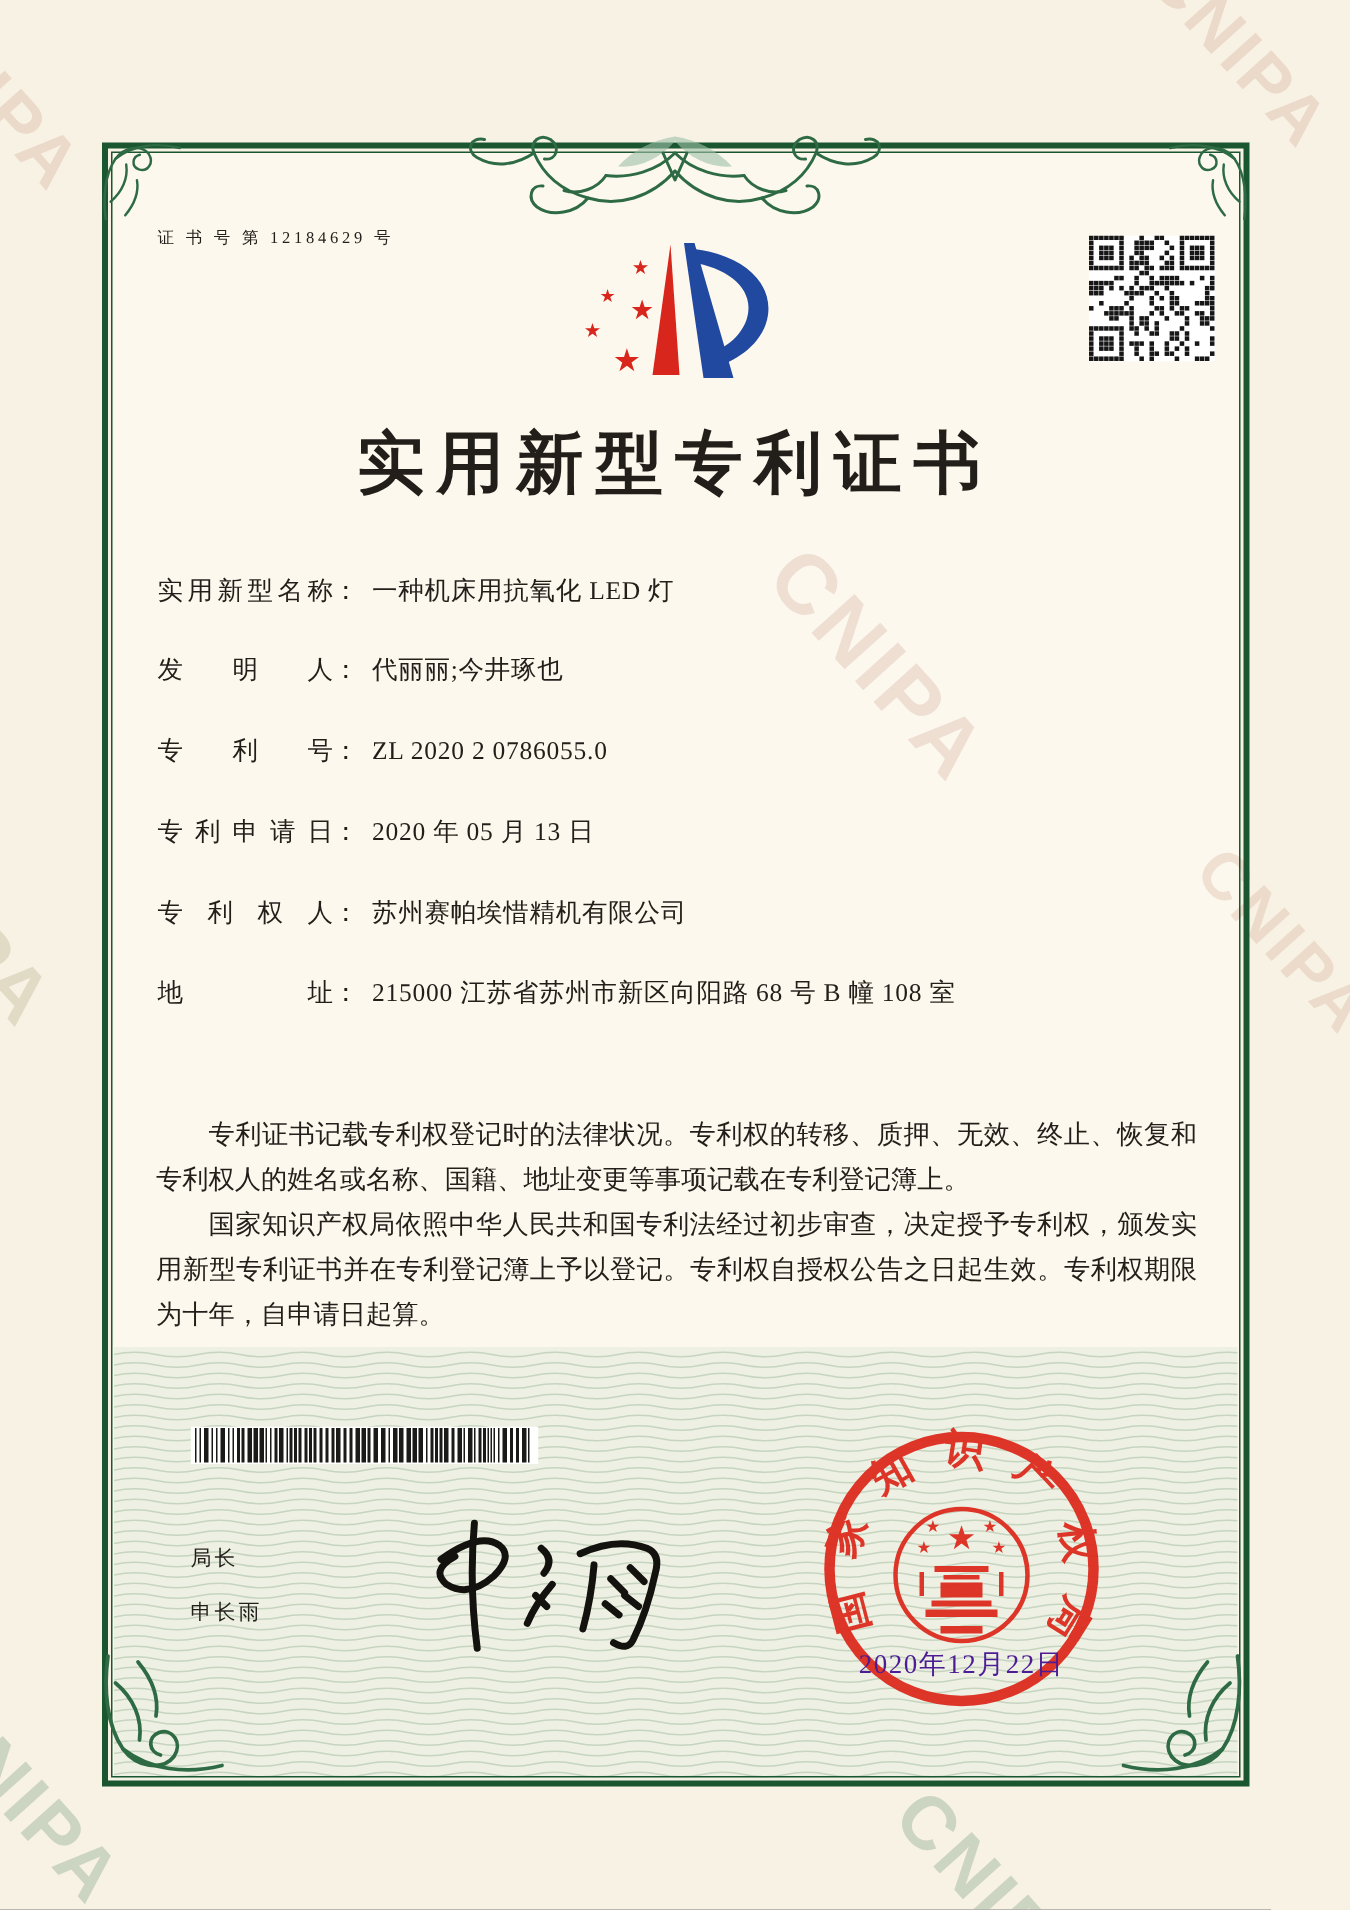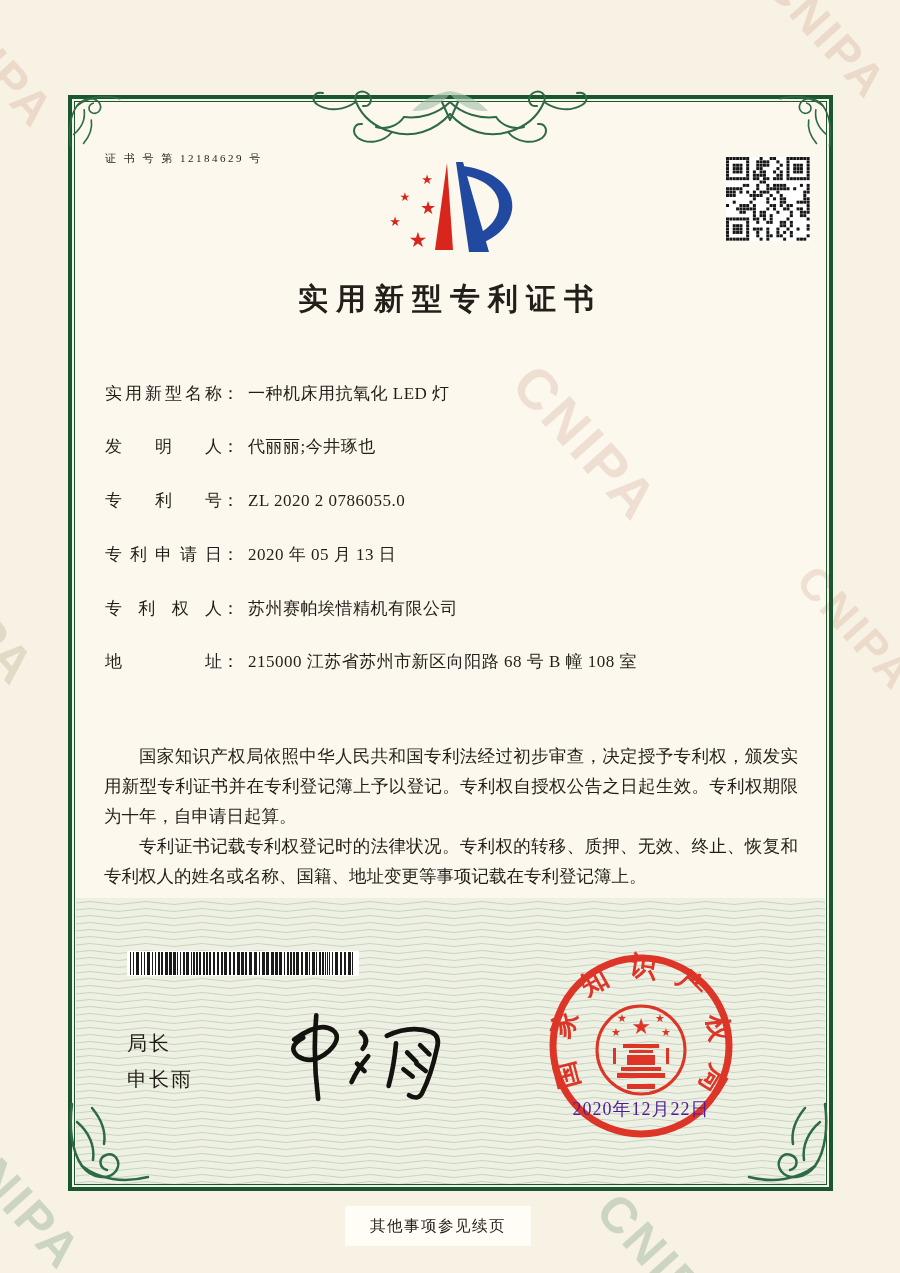--- a/index.html
+++ b/index.html
@@ -36,21 +36,21 @@
          font-weight:bold;letter-spacing:8px;z-index:5;}
   .frow{position:absolute;left:105px;width:700px;font-size:17px;z-index:5;white-space:nowrap;}
   .flabel{display:inline-block;width:117px;text-align:justify;text-align-last:justify;}
   .fvalue{margin-left:9px;letter-spacing:.5px;}
   .r0{top:382px}.r1{top:435px}.r2{top:489px}.r3{top:543px}.r4{top:597px}.r5{top:650px}.r6{top:703px}
   .grant-no{position:absolute;left:357px;top:0;}
   .paras{position:absolute;left:104px;top:741px;width:694px;z-index:5;}
   .paras p{margin:0;font-size:17.5px;line-height:30px;text-indent:2em;text-align:justify;}
   .barcode{position:absolute;left:127px;top:951px;z-index:5;}
   .director{position:absolute;left:127px;z-index:6;font-family:"Liberation Sans","DejaVu Sans",sans-serif;
-            font-size:20px;font-weight:500;letter-spacing:2px;}
+            font-size:14px;font-weight:500;letter-spacing:2px;}
   .d1{top:1030px}.d2{top:1066px}
   .sig{position:absolute;left:262px;top:1008px;z-index:6;}
   .seal{position:absolute;left:543px;top:948px;z-index:5;opacity:.94;}
   .seal-arc-text{font-size:27px;font-weight:bold;letter-spacing:19px;fill:var(--seal-red);
                  font-family:"Liberation Serif","DejaVu Serif",serif;}
   .seal-date{position:absolute;left:543px;top:1097px;width:196px;text-align:center;font-size:18px;
              font-weight:500;letter-spacing:1px;z-index:6;color:#4c1d95;}
   .page-info{position:absolute;left:70px;top:1155px;width:752px;text-align:center;font-size:13.5px;
              letter-spacing:1.5px;z-index:5;}
   .cont-box{position:absolute;left:345px;top:1206px;width:186px;height:40px;background:#fffdf6;
@@ -454,21 +454,21 @@
         <rect x="20.16" y="80.64" width="3.01" height="3.01"></rect>
         <rect x="33.60" y="80.64" width="3.01" height="3.01"></rect>
         <rect x="40.32" y="80.64" width="3.01" height="3.01"></rect>
         <rect x="57.12" y="80.64" width="3.01" height="3.01"></rect>
         <rect x="70.56" y="80.64" width="3.01" height="3.01"></rect>
         <rect x="73.92" y="80.64" width="3.01" height="3.01"></rect>
         <rect x="77.28" y="80.64" width="3.01" height="3.01"></rect>
       </g>
     </svg>
 
-  <h1 class="title" style="margin:0;font-size:30px">实用新型专利证书</h1>
+  <h1 class="title" style="margin:0;font-size:45px">实用新型专利证书</h1>
 
   <div class="frow r0">
     <span class="flabel">实用新型名称</span><span class="fcolon">：</span><span class="fvalue">一种机床用抗氧化 LED 灯</span>
   </div>
   <div class="frow r1">
     <span class="flabel">发明人</span><span class="fcolon">：</span><span class="fvalue">代丽丽;今井琢也</span>
   </div>
   <div class="frow r2">
     <span class="flabel">专利号</span><span class="fcolon">：</span><span class="fvalue">ZL 2020 2 0786055.0</span>
   </div>
@@ -476,22 +476,22 @@
     <span class="flabel">专利申请日</span><span class="fcolon">：</span><span class="fvalue">2020 年 05 月 13 日</span>
   </div>
   <div class="frow r4">
     <span class="flabel">专利权人</span><span class="fcolon">：</span><span class="fvalue">苏州赛帕埃惜精机有限公司</span>
   </div>
   <div class="frow r5">
     <span class="flabel">地址</span><span class="fcolon">：</span><span class="fvalue">215000 江苏省苏州市新区向阳路 68 号 B 幢 108 室</span>
   </div>
 
   <div class="paras">
+    <p>专利证书记载专利权登记时的法律状况。专利权的转移、质押、无效、终止、恢复和专利权人的姓名或名称、国籍、地址变更等事项记载在专利登记簿上。</p>
     <p>国家知识产权局依照中华人民共和国专利法经过初步审查，决定授予专利权，颁发实用新型专利证书并在专利登记簿上予以登记。专利权自授权公告之日起生效。专利权期限为十年，自申请日起算。</p>
-    <p>专利证书记载专利权登记时的法律状况。专利权的转移、质押、无效、终止、恢复和专利权人的姓名或名称、国籍、地址变更等事项记载在专利登记簿上。</p>
   </div>
 
   <svg id="barcode" class="barcode" width="232" height="25" viewBox="0 0 232 25">
       <rect width="232" height="25" fill="#ffffff"></rect>
       <g fill="#1a1a18">
         <rect x="3" y="1" width="1" height="23"></rect>
         <rect x="6" y="1" width="1" height="23"></rect>
         <rect x="9" y="1" width="3" height="23"></rect>
         <rect x="14" y="1" width="1" height="23"></rect>
         <rect x="17" y="1" width="1" height="23"></rect>
@@ -590,17 +590,14 @@
       <rect x="84" y="107" width="28" height="10"></rect>
       <rect x="78" y="119" width="40" height="4"></rect>
       <rect x="74" y="125" width="48" height="5"></rect>
       <rect x="70" y="100" width="3" height="16"></rect>
       <rect x="123" y="100" width="3" height="16"></rect>
       <rect x="84" y="136" width="28" height="5"></rect>
     </g>
   </svg>
   <div class="seal-date">2020年12月22日</div>
 
-  <div class="cont-box">
-    <span>其他事项参见续页</span>
-  </div>
 
 </div>
 
 </body></html>

